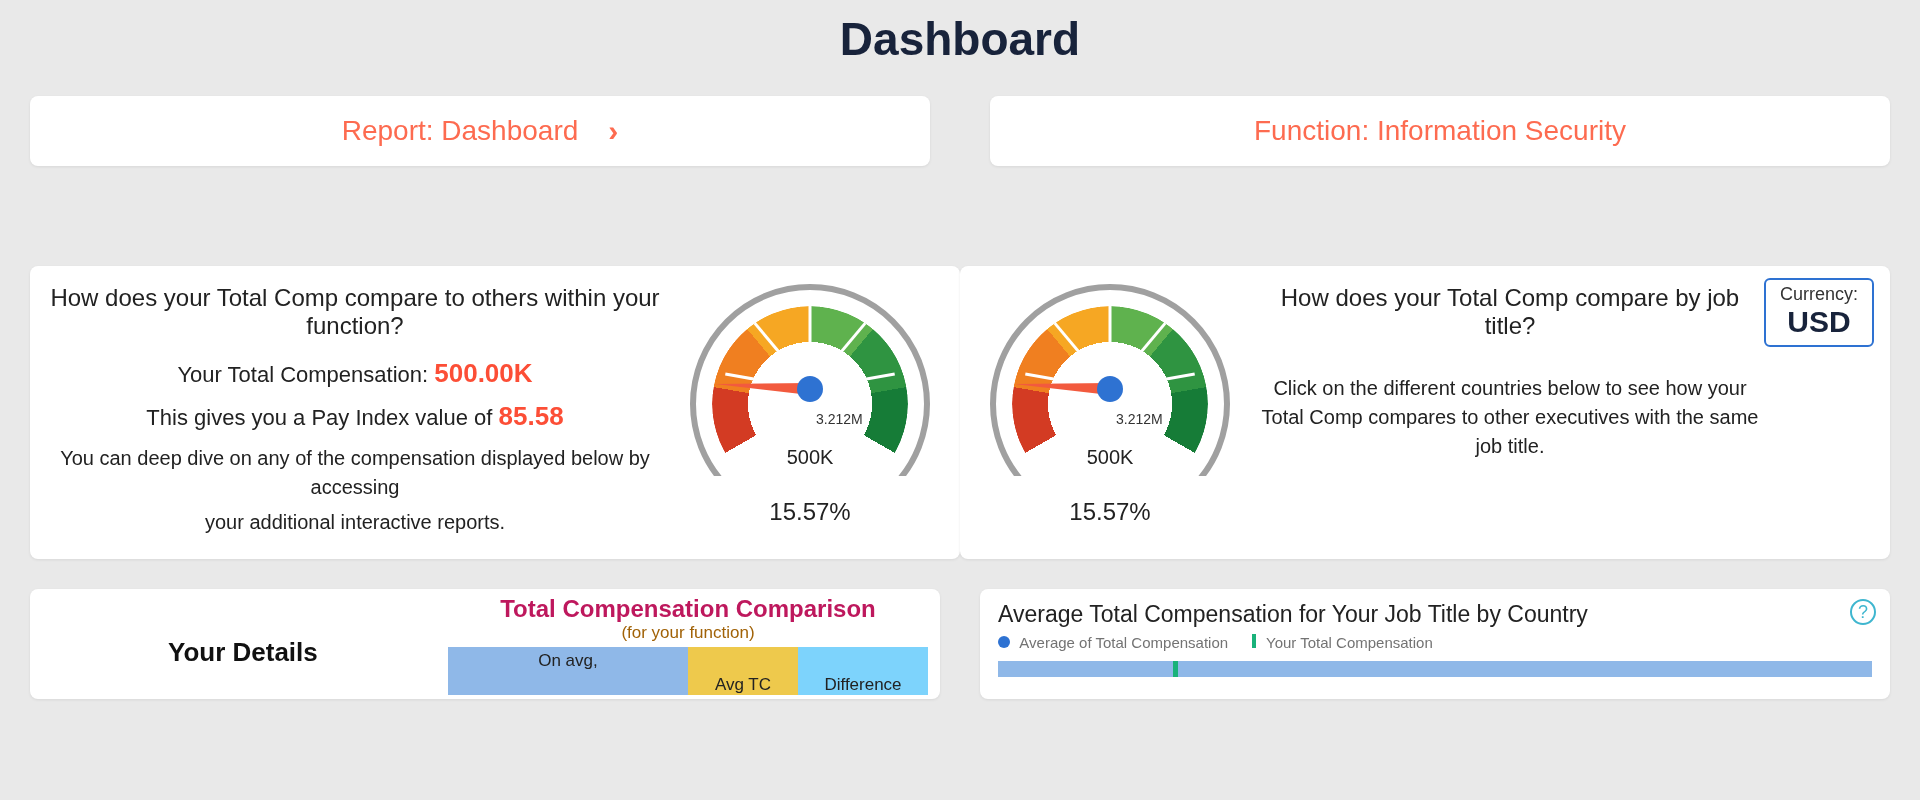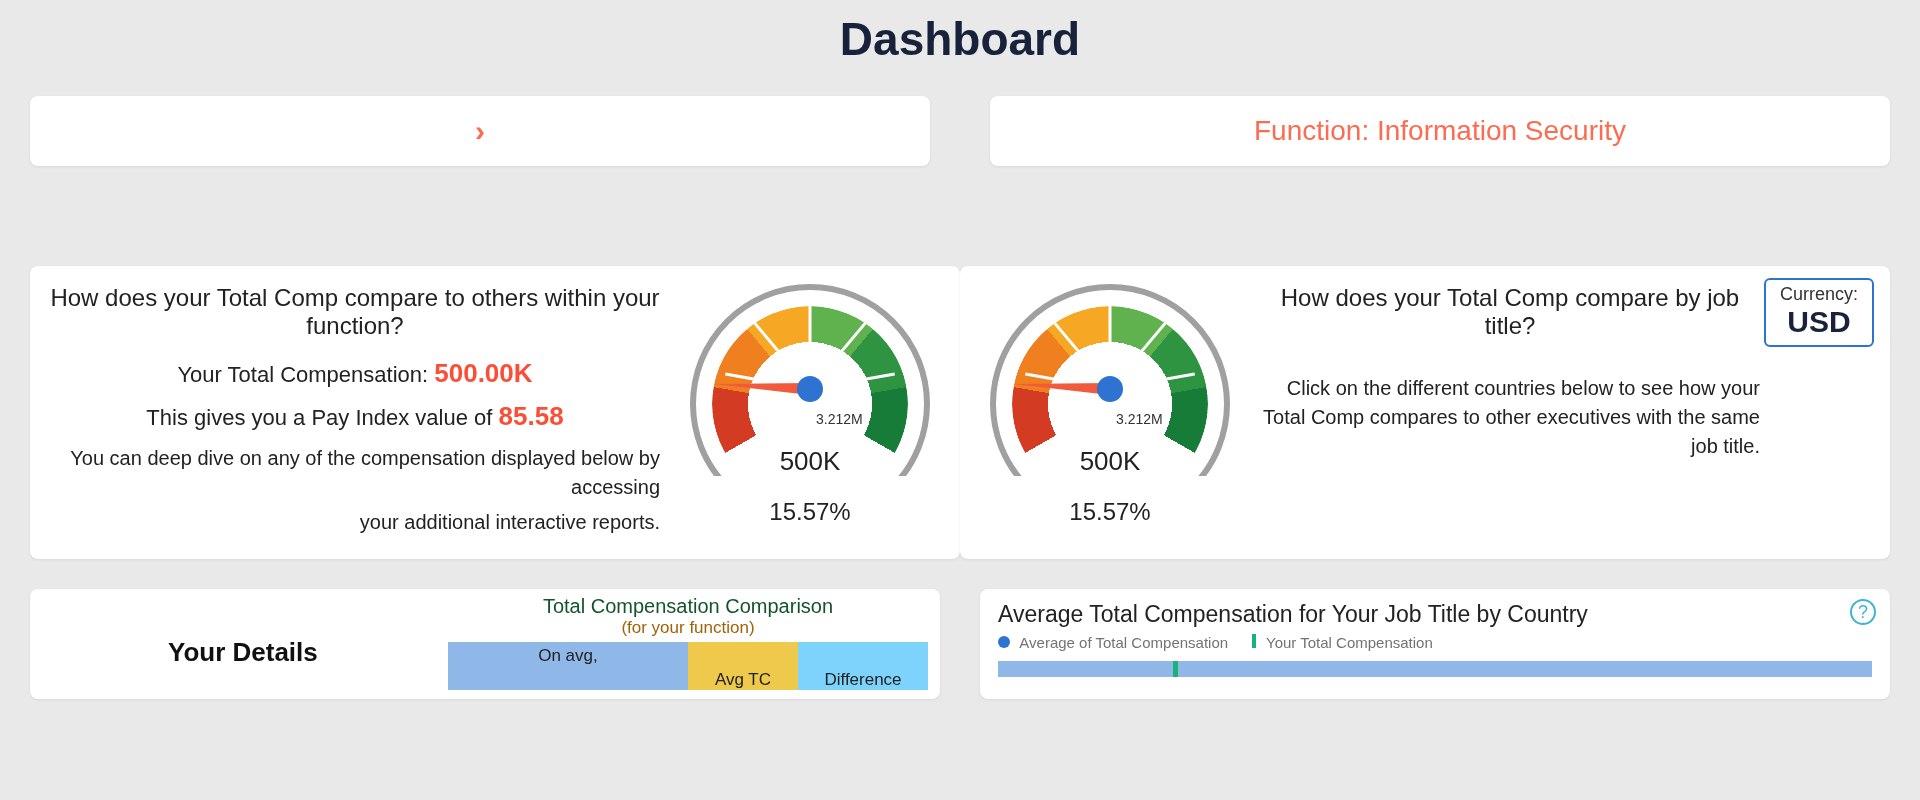--- a/index.html
+++ b/index.html
@@ -59,21 +59,21 @@
     text-align: center;
     font-size: 20px;
     color: #222;
   }
   .card-heading {
     font-size: 24px;
     margin-bottom: 18px;
   }
   .comp-line { font-size: 22px; margin-bottom: 12px; }
   .comp-line .accent { color:#fc4e36; font-weight:700; font-size:26px; }
-  .body-text { font-size: 20px; margin-top: 6px; line-height: 1.45; text-align: right; }
+  .body-text { font-size: 20px; margin-top: 6px; line-height: 1.45; }
 
   
   .gauge-col { width: 260px; text-align:center; }
   .gauge-wrap { position:relative; width:240px; height:210px; margin:0 auto; }
   .gauge-outer {
     position:absolute; left:0; top:0;
     width:240px; height:240px; border-radius:50%;
     border: 6px solid #a0a0a0;
     background:#fff;
     clip-path: inset(0 0 48px 0);
@@ -113,21 +113,21 @@
     position:absolute; left:50%; top:50%;
     width:26px; height:26px; margin:-13px 0 0 -13px;
     background:#2e72d2; border-radius:50%;
   }
   .gauge-max {
     position:absolute; left:50%; top:50%; transform:translate(6px,22px);
     font-size:14px; color:#333;
   }
   .gauge-value {
     position:absolute; left:0; right:0; top:162px; text-align:center;
-    font-size:26px; color:#222;
+    font-size:20px; color:#222;
   }
   .gauge-pct { font-size:24px; margin-top:4px; }
 
   .currency-box{
     position:absolute; top:12px; right:16px;
     border:2px solid #2e72d2; border-radius:6px;
     padding:4px 14px 6px; text-align:center; background:#fff;
     cursor:pointer;
   }
   .currency-box .lbl{ font-size:18px; color:#333; }
@@ -139,21 +139,21 @@
     flex:1; background:#fff; border-radius:8px;
     box-shadow:0 1px 3px rgba(0,0,0,.08);
     padding:12px 18px 0; position:relative;
     height:110px; overflow:hidden;
   }
   .your-details-title{
     font-size:26px; font-weight:800; color:#111;
     margin-top:36px; margin-left:120px;
   }
   .tcc-block{ position:absolute; right:12px; top:6px; width:480px; text-align:center; }
-  .tcc-title{ font-size:20px; font-weight:400; color:#14532d; }
+  .tcc-title{ font-size:24px; font-weight:700; color:#be185d; }
   .tcc-sub{ font-size:17px; color:#a16207; margin-bottom:4px;}
   .tcc-row{ display:flex; height:48px; font-size:17px;}
   .tcc-row .c1{ flex:1.3; background:#8fb8e8; display:flex; align-items:flex-start; justify-content:center; padding-top:4px;text-align:right;}
   .tcc-row .c2{ width:110px; background:#eec94c; display:flex; align-items:flex-end; justify-content:center;}
   .tcc-row .c3{ width:130px; background:#7dd3fc; display:flex; align-items:flex-end; justify-content:center;}
 
   .avg-title{ font-size:23px; color:#222; margin-bottom:6px;}
   .help-icon{
     position:absolute; right:14px; top:10px;
     width:26px; height:26px; border:2px solid #3fb6cf;
@@ -172,20 +172,21 @@
     content:""; position:absolute; left:20%; top:0; bottom:0; width:5px; background:#19b27a;
   }
 </style>
 </head>
 <body>
 
 <div class="page-title">Dashboard</div>
 
 <div class="top-row">
   <div class="pill">
+    <span>Report: Dashboard</span>
     <span class="chev">›</span>
   </div>
   <div class="pill">
     <span>Function: Information Security</span>
   </div>
 </div>
 
 <div class="card-row">
 
   <div class="card">

